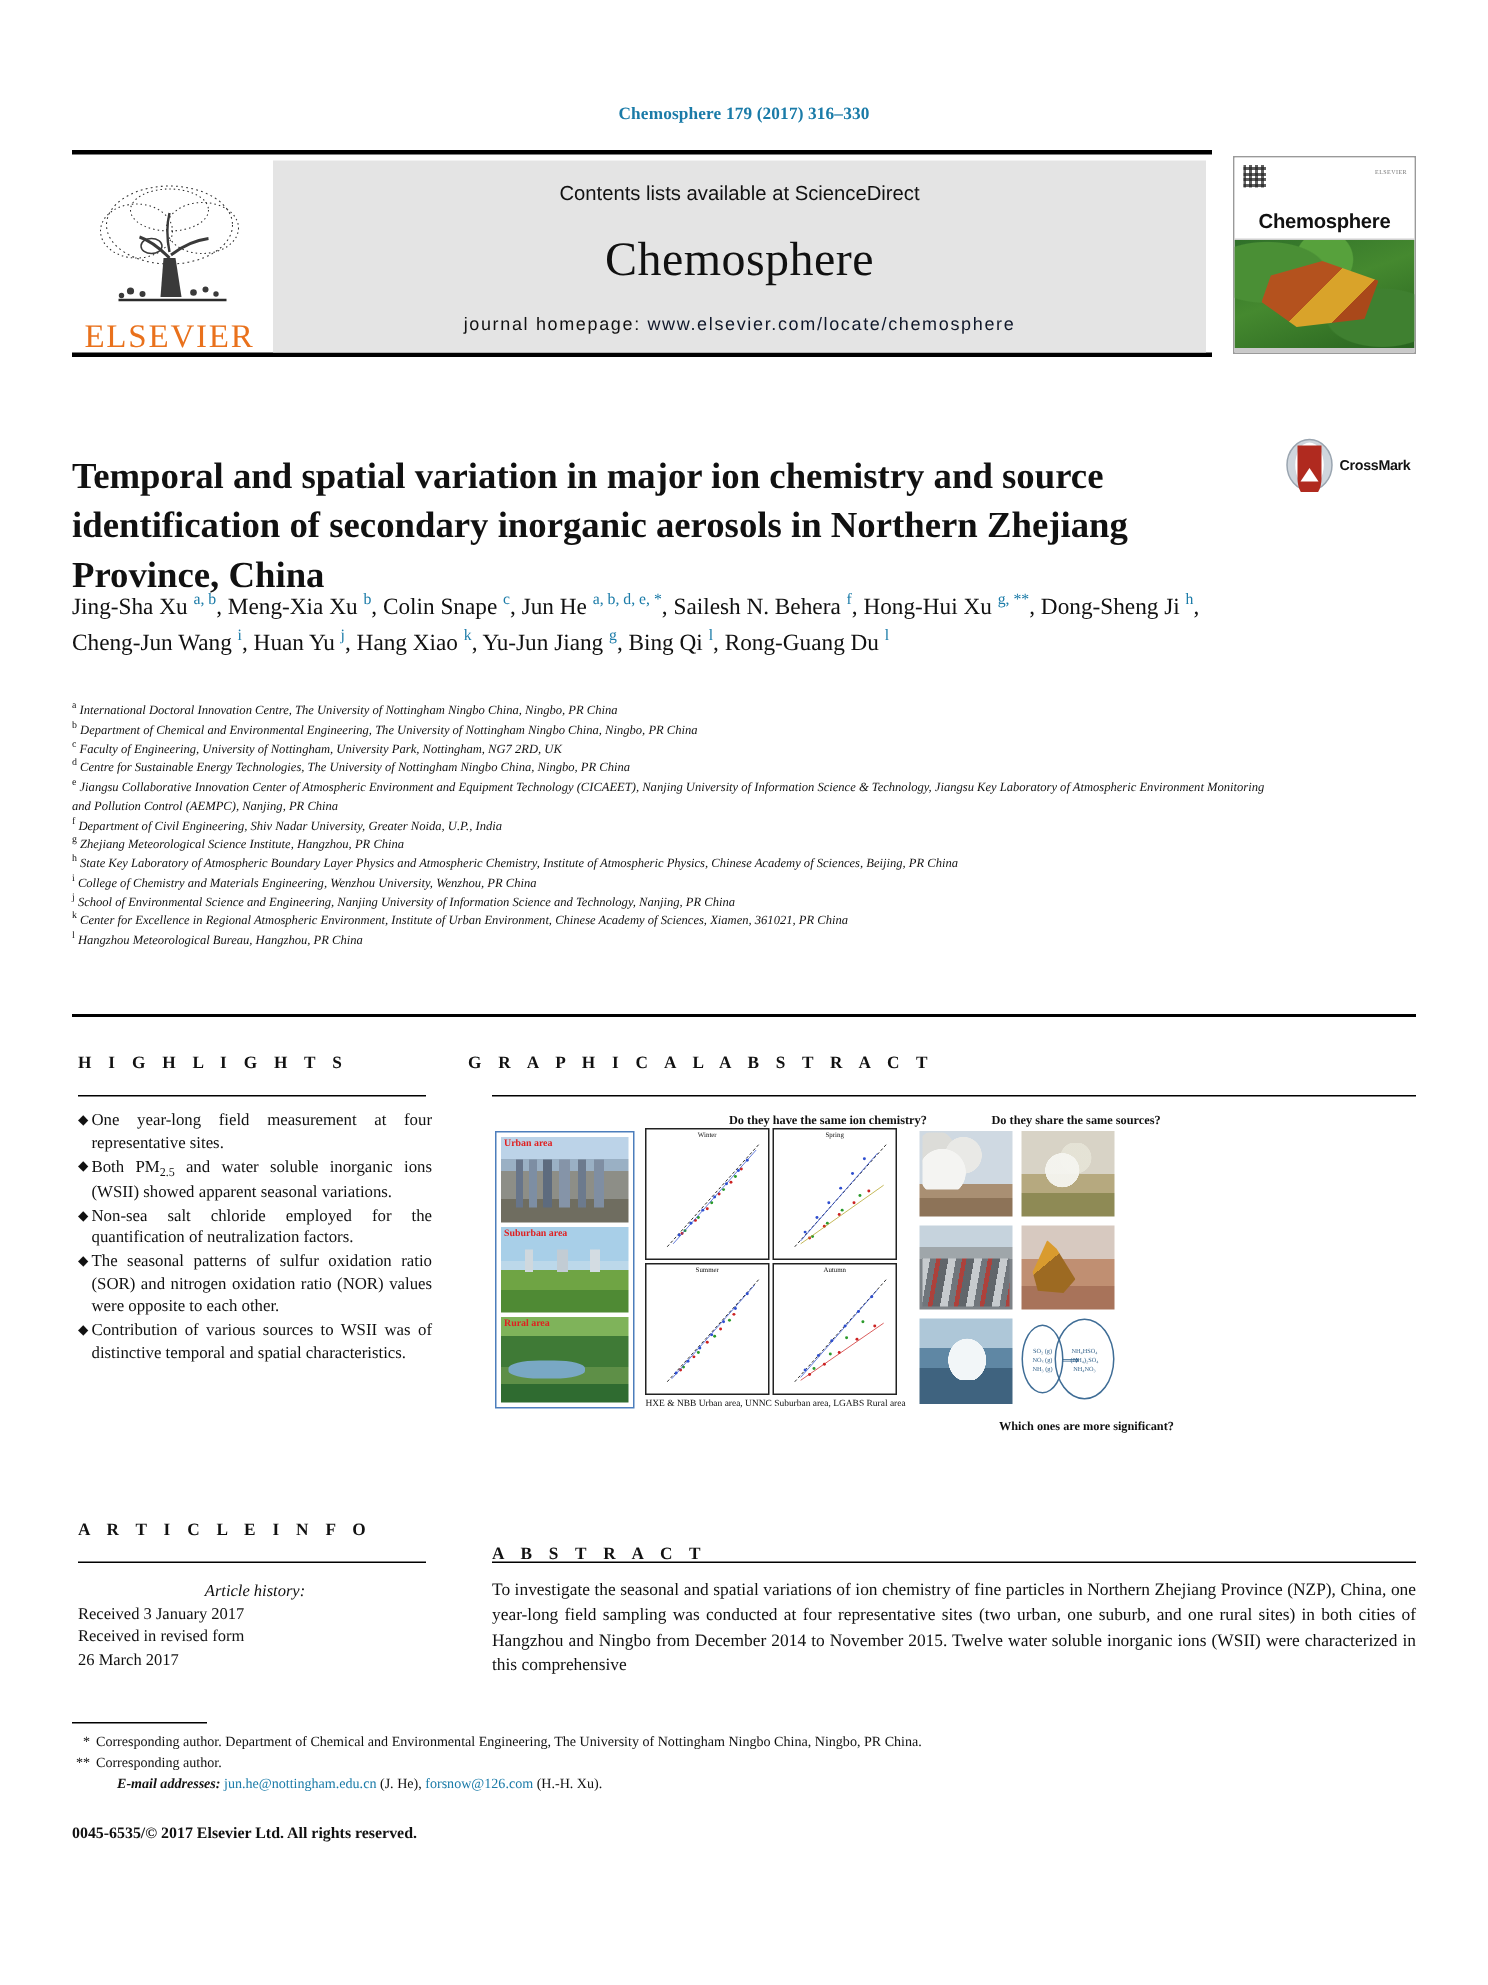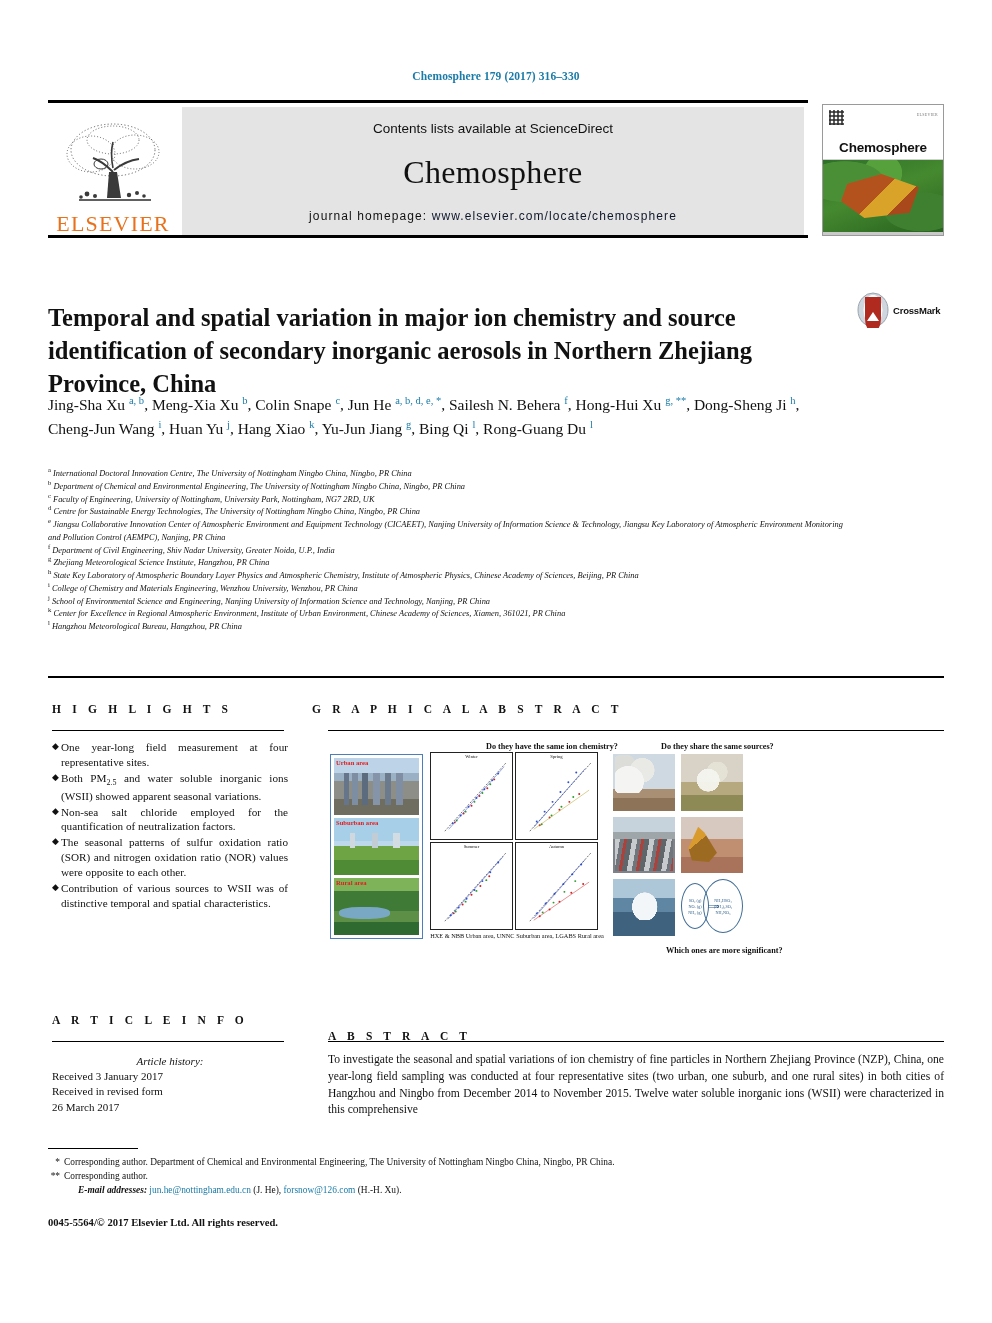--- a/index.html
+++ b/index.html
@@ -851,16 +851,16 @@
     <div class="fn-email">
       <span class="lbl">E-mail addresses:</span>
       <span class="mail-link">jun.he@nottingham.edu.cn</span>
       <span>(J. He),</span>
       <span class="mail-link">forsnow@126.com</span>
       <span>(H.-H. Xu).</span>
     </div>
   </div>
 
   <div class="doi-block">
-    <div class="copyright">0045-5564/© 2017 Elsevier Ltd. All rights reserved.</div>
+    <div class="copyright">0045-6535/© 2017 Elsevier Ltd. All rights reserved.</div>
   </div>
 
 </div>
 
 </body></html>

